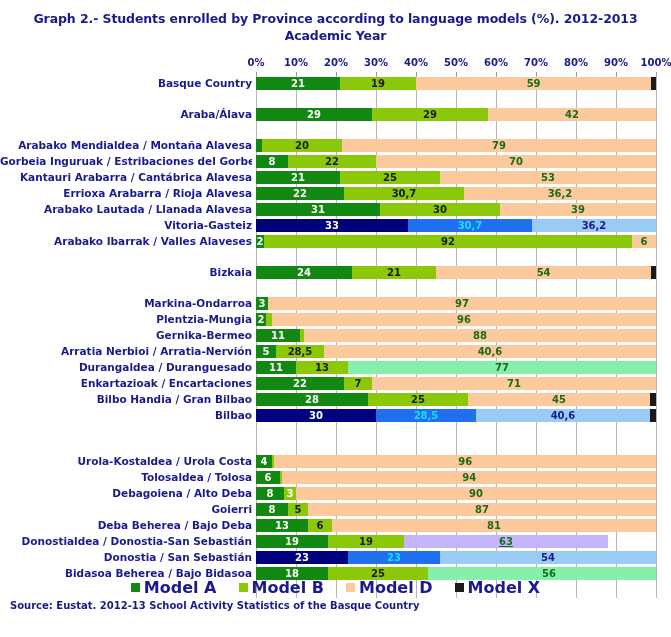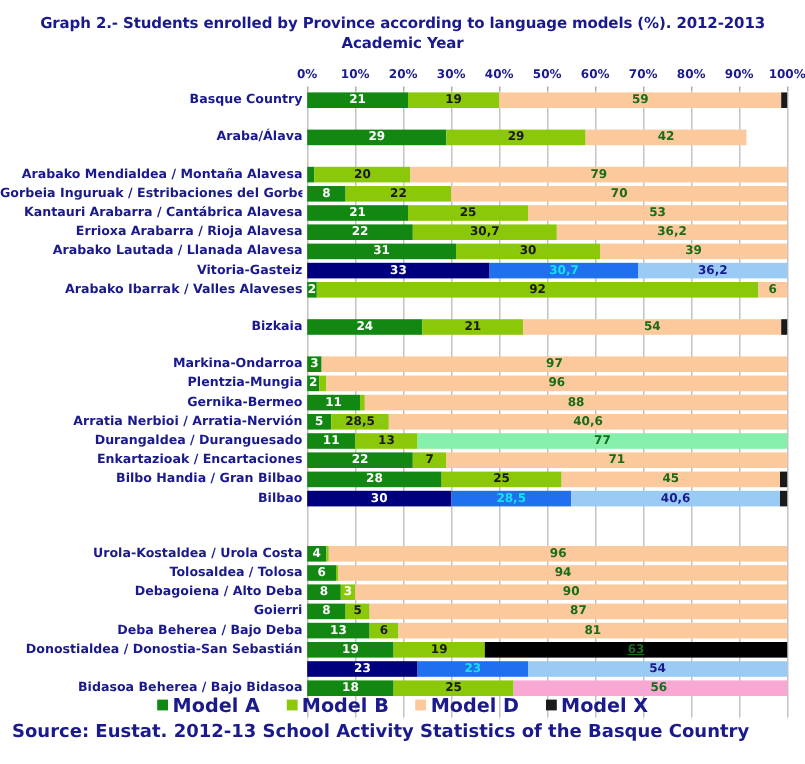--- a/index.html
+++ b/index.html
@@ -67,21 +67,21 @@
   
   #legend{
     position:absolute;left:0;top:578px;width:671px;
     display:flex;justify-content:center;align-items:center;gap:22px;
   }
   .legend-item{display:flex;align-items:center;gap:4px;}
   .legend-swatch{width:9px;height:9px;display:block;}
   .legend-label{color:#1a1a8c;font-weight:bold;font-size:16px;white-space:nowrap;}
   #source{
     position:absolute;left:10px;top:600px;
-    color:#1a1a8c;font-weight:bold;font-size:15px;
+    color:#1a1a8c;font-weight:bold;font-size:10px;
     white-space:nowrap;
   }
 </style>
 </head>
 <body>
 
 <div class="title">Graph 2.- Students enrolled by Province according to language models (%). 2012-2013 Academic Year</div>
 
 <div id="axis">
     <div class="tick-label" style="left: 0px;">0%</div>
@@ -128,21 +128,21 @@
         <div class="seg" style="left: 160px; width: 235.2px; background: rgb(251, 201, 155); color: rgb(26, 107, 26);"><span class="val">59</span></div>
         <div class="seg" style="left: 395.2px; width: 4.8px; background: rgb(26, 26, 26); color: rgb(255, 255, 255);"></div>
       </div>
     </div>
     <div class="row spacer" style="position: relative; z-index: 1;"></div>
     <div class="row" style="position: relative; z-index: 1;">
       <div class="row-label">Araba/Álava</div>
       <div class="bar">
         <div class="seg" style="left: 0px; width: 116px; background: rgb(18, 135, 18); color: rgb(255, 255, 255);"><span class="val">29</span></div>
         <div class="seg" style="left: 116px; width: 116px; background: rgb(140, 200, 10); color: rgb(26, 26, 26);"><span class="val">29</span></div>
-        <div class="seg" style="left: 232px; width: 134px; background: rgb(251, 201, 155); color: rgb(26, 107, 26);"><span class="val">42</span></div>
+        <div class="seg" style="left: 232px; width: 168px; background: rgb(251, 201, 155); color: rgb(26, 107, 26);"><span class="val">42</span></div>
       </div>
     </div>
     <div class="row spacer" style="position: relative; z-index: 1;"></div>
     <div class="row" style="position: relative; z-index: 1; padding-left: 39px;">
       <div class="row-label">Arabako Mendialdea / Montaña Alavesa</div>
       <div class="bar">
         <div class="seg" style="left: 0px; width: 6px; background: rgb(18, 135, 18); color: rgb(255, 255, 255); overflow: visible;">
           <span class="val" style="position: absolute; left: 10px; top: 0px; color: rgb(26, 26, 26);">1</span>
         </div>
         <div class="seg" style="left: 6px; width: 80px; background: rgb(140, 200, 10); color: rgb(26, 26, 26);"><span class="val">20</span></div>
@@ -321,36 +321,37 @@
         <div class="seg" style="left: 0px; width: 52px; background: rgb(18, 135, 18); color: rgb(255, 255, 255);"><span class="val">13</span></div>
         <div class="seg" style="left: 52px; width: 24px; background: rgb(140, 200, 10); color: rgb(26, 26, 26);"><span class="val">6</span></div>
         <div class="seg" style="left: 76px; width: 324px; background: rgb(251, 201, 155); color: rgb(26, 107, 26);"><span class="val">81</span></div>
       </div>
     </div>
     <div class="row" style="position: relative; z-index: 1;">
       <div class="row-label">Donostialdea / Donostia-San Sebastián</div>
       <div class="bar">
         <div class="seg" style="left: 0px; width: 72px; background: rgb(18, 135, 18); color: rgb(255, 255, 255);"><span class="val">19</span></div>
         <div class="seg" style="left: 72px; width: 76px; background: rgb(140, 200, 10); color: rgb(26, 26, 26);"><span class="val">19</span></div>
-        <div class="seg" style="left: 148px; width: 252px; background: #000000; color: rgb(26, 107, 26); text-decoration: underline;"><span class="val">63</span></div>
-      </div>
-    </div>
-    <div class="row" style="position: relative; z-index: 1;">
+        <div class="seg" style="left: 148px; width: 204px; background: #c4b5fd; color: rgb(26, 107, 26); text-decoration: underline;"><span class="val">63</span></div>
+      </div>
+    </div>
+    <div class="row" style="position: relative; z-index: 1;">
+      <div class="row-label">Donostia / San Sebastián</div>
       <div class="bar">
         <div class="seg" style="left: 0px; width: 92px; background: rgb(0, 0, 127); color: rgb(255, 255, 255);"><span class="val">23</span></div>
         <div class="seg" style="left: 92px; width: 92px; background: rgb(31, 111, 239); color: rgb(24, 224, 240);"><span class="val">23</span></div>
         <div class="seg" style="left: 184px; width: 216px; background: rgb(154, 203, 245); color: rgb(26, 26, 140);"><span class="val">54</span></div>
       </div>
     </div>
     <div class="row" style="position: relative; z-index: 1;">
       <div class="row-label">Bidasoa Beherea / Bajo Bidasoa</div>
       <div class="bar">
         <div class="seg" style="left: 0px; width: 72px; background: rgb(18, 135, 18); color: rgb(255, 255, 255);"><span class="val">18</span></div>
         <div class="seg" style="left: 72px; width: 100px; background: rgb(140, 200, 10); color: rgb(26, 26, 26);"><span class="val">25</span></div>
-        <div class="seg" style="left: 172px; width: 228px; background: #f9a8d4; color: rgb(26, 107, 26); padding-left: 14px;"><span class="val">56</span></div>
+        <div class="seg" style="left: 172px; width: 228px; background: #86efac; color: rgb(26, 107, 26); padding-left: 14px;"><span class="val">56</span></div>
       </div>
     </div>
   </div>
 
 <div id="legend">
     <div class="legend-item">
       <span class="legend-swatch" style="background: rgb(18, 135, 18);"></span>
       <span class="legend-label">Model A</span>
     </div>
     <div class="legend-item">

